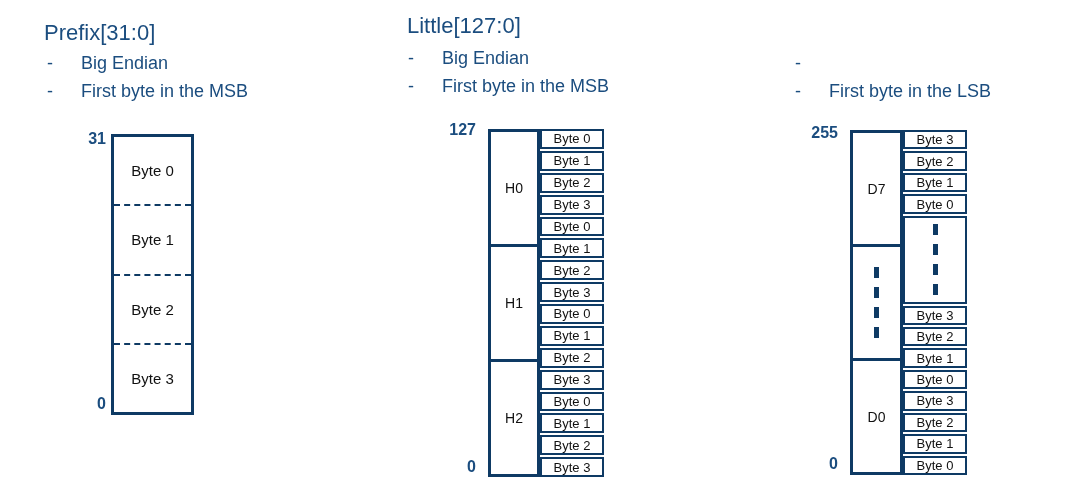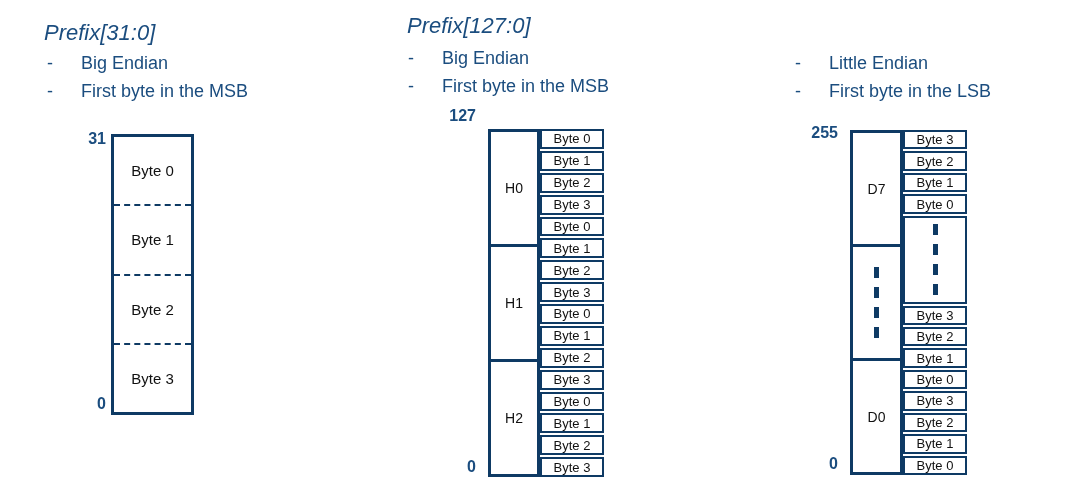--- a/index.html
+++ b/index.html
@@ -1,21 +1,21 @@
 <!DOCTYPE html>
 <html><head>
 <meta charset="utf-8">
 <style>
   html,body{margin:0;padding:0;background:#ffffff;}
   .canvas{
     position:relative;width:1078px;height:490px;background:#ffffff;
     font-family:"Liberation Sans",sans-serif;overflow:hidden;
     --navy:#0e3a64;--blue:#1b4d7f;--cell:#111111;
   }
-  .title{position:absolute;font-size:22px;color:var(--blue);white-space:nowrap;font-style:italic;}
+  .title{position:absolute;font-size:22px;color:var(--blue);white-space:nowrap;}
   .bullets{position:absolute;font-size:18px;color:var(--blue);}
   .bullet{display:flex;line-height:28px;white-space:nowrap;}
   .bullet .dash{display:inline-block;width:34px;}
   .numlab{position:absolute;width:52px;text-align:right;font-size:16px;font-weight:bold;color:var(--blue);}
   
   .pbox{position:absolute;left:111px;top:134px;width:83px;height:281px;
     border:3px solid var(--navy);box-sizing:border-box;display:flex;flex-direction:column;}
   .pcell{flex:1;display:flex;align-items:center;justify-content:center;
     font-size:15px;color:var(--cell);}
   .pcell + .pcell{border-top:2px dashed var(--navy);}
@@ -51,32 +51,32 @@
   </div>
   <div class="numlab" style="left:54px;top:130px">31</div>
   <div class="pbox">
     <div class="pcell">Byte 0</div>
     <div class="pcell">Byte 1</div>
     <div class="pcell">Byte 2</div>
     <div class="pcell">Byte 3</div>
   </div>
   <div class="numlab" style="left:54px;top:395px">0</div>
 
-  <div class="title" style="left:407px;top:13px">Prefix[127:0]</div>
+  <div class="title" style="left:407px;top:13px">Little[127:0]</div>
   <div class="bullets" style="left:408px;top:44px">
     <div class="bullet">
       <span class="dash">-</span>
       <span>Big Endian</span>
     </div>
     <div class="bullet">
       <span class="dash">-</span>
       <span>First byte in the MSB</span>
     </div>
   </div>
-  <div class="numlab" style="left:424px;top:107px">127</div>
+  <div class="numlab" style="left:424px;top:121px">127</div>
   <div class="tbl" style="left:488px;top:129px;height:348px">
     <div class="lcol" style="width:52px">
       <div class="lcell">H0</div>
       <div class="lcell">H1</div>
       <div class="lcell">H2</div>
     </div>
     <div class="bcol">
       <div class="bgroup">
         <div class="bbox">Byte 0</div>
         <div class="bbox">Byte 1</div>
@@ -101,21 +101,20 @@
         <div class="bbox">Byte 2</div>
         <div class="bbox">Byte 3</div>
       </div>
     </div>
   </div>
   <div class="numlab" style="left:424px;top:458px">0</div>
 
   <div class="bullets" style="left:795px;top:49px">
     <div class="bullet">
       <span class="dash">-</span>
-      <span>Little Endian</span>
     </div>
     <div class="bullet">
       <span class="dash">-</span>
       <span>First byte in the LSB</span>
     </div>
   </div>
   <div class="numlab" style="left:786px;top:124px">255</div>
   <div class="tbl" style="left:850px;top:130px;height:345px">
     <div class="lcol" style="width:53px">
       <div class="lcell">D7</div>

